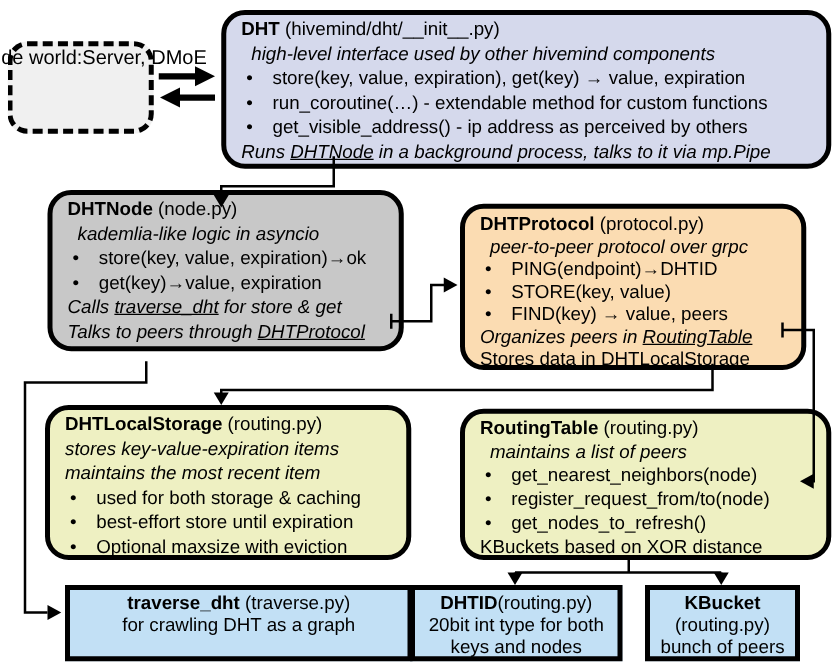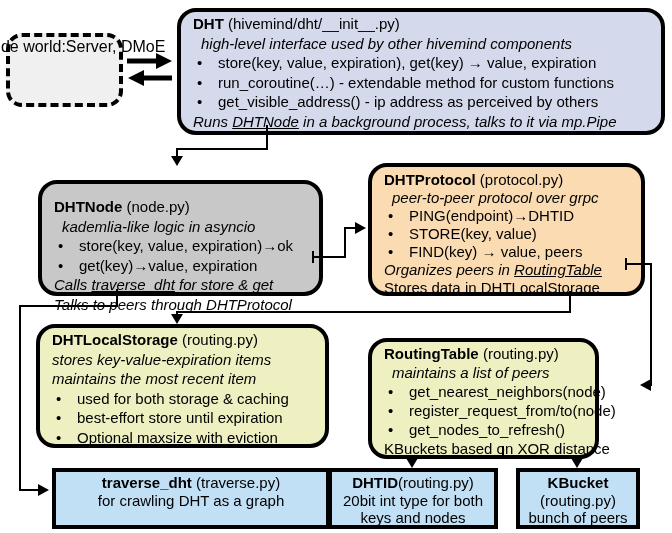--- a/index.html
+++ b/index.html
@@ -14,27 +14,27 @@
   .sub{padding-left:8px;}
   .u{text-decoration:underline;}
   .bul{display:flex;}
   .dot{flex:0 0 21px;padding-left:4px;}
 
   #box-outside{left:6px;top:33px;width:117px;height:74px;border-style:dashed;border-radius:16px;
     background:var(--outside-fill);display:flex;justify-content:center;
     text-align:center;font-size:16px;line-height:19px;}
   #box-dht{left:177px;top:8px;width:488px;height:127px;background:var(--dht-fill);
     line-height:19.5px;padding:2px 6px 0 12px;}
-  #box-node{left:38px;top:180px;width:285px;height:116px;background:var(--node-fill);
-    line-height:19.5px;padding:13px 6px 0 12px;}
+  #box-node{left:38px;top:152px;width:285px;height:129px;background:var(--node-fill);
+    line-height:19.5px;padding:2px 6px 0 12px;}
   #box-protocol{left:368px;top:163px;width:277px;height:133px;background:var(--protocol-fill);
     line-height:18px;padding:4px 23px 0 12px;}
   #box-storage{left:36px;top:324px;width:293px;height:124px;background:var(--storage-fill);
     line-height:19.5px;padding:2px 6px 0 12px;}
-  #box-routing{left:368px;top:338px;width:231px;height:121px;background:var(--storage-fill);
+  #box-routing{left:368px;top:327px;width:297px;height:121px;background:var(--storage-fill);
     line-height:19px;padding:2px 6px 0 12px;}
 
   .bluebox{border-radius:0;background:var(--blue-fill);text-align:center;
     line-height:17.5px;padding-top:2px;font-size:15px;}
   #box-traverse{left:52px;top:468px;width:278px;height:61px;}
   #box-dhtid{left:328px;top:468px;width:170px;height:61px;}
   #box-kbucket{left:516px;top:468px;width:124px;height:61px;}
 
   .wires{position:absolute;left:0;top:0;width:672px;height:533px;z-index:10;pointer-events:none;}
   .wires path, .wires line{stroke:var(--line);fill:none;stroke-width:2;}

